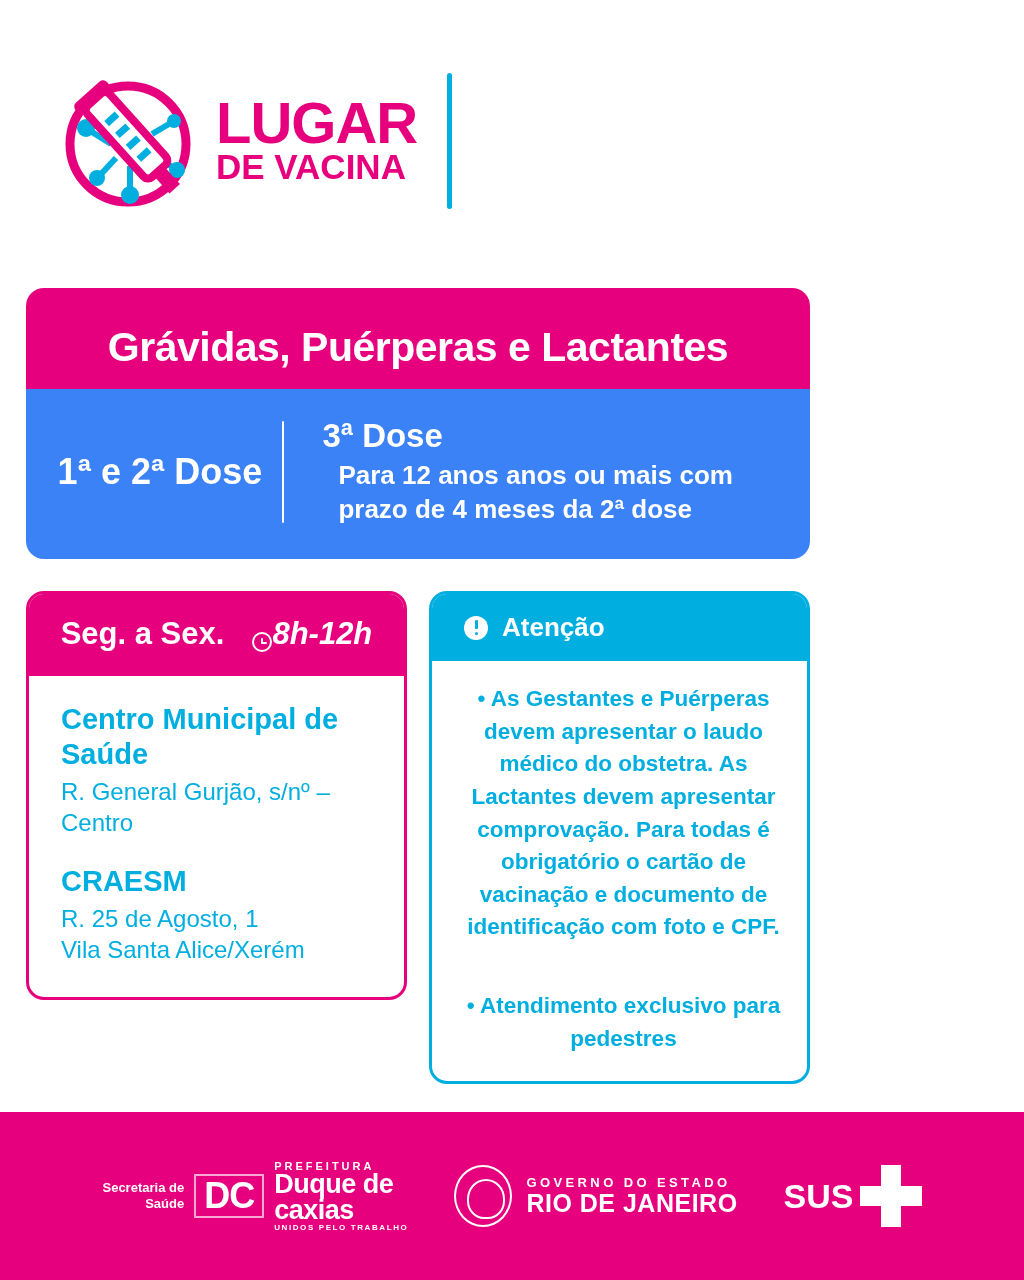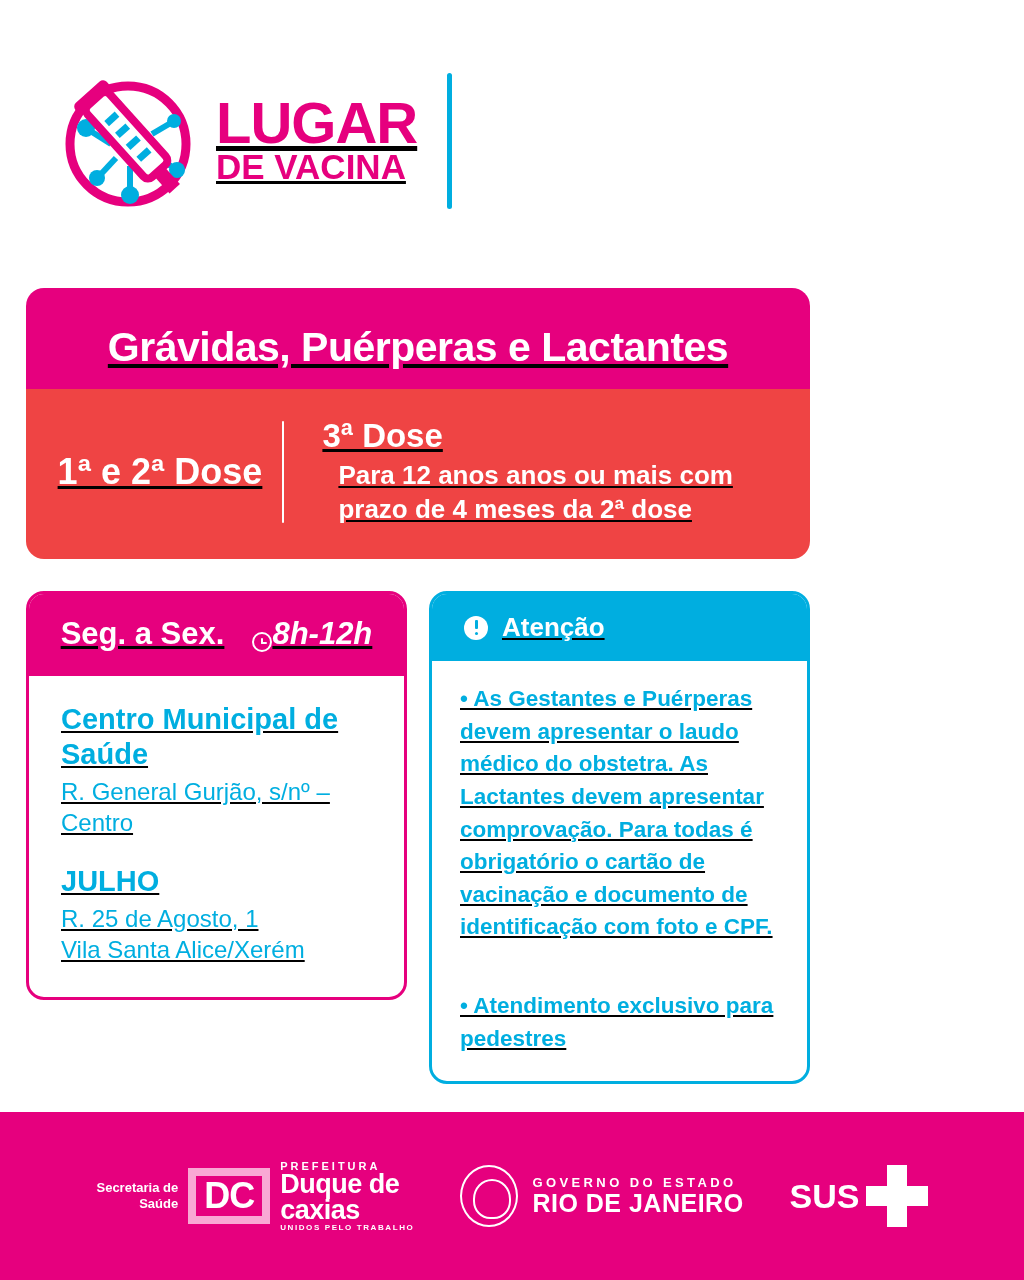--- a/index.html
+++ b/index.html
@@ -10,21 +10,20 @@
     background: #ffffff;
     font-family: "Liberation Sans", sans-serif;
     overflow: hidden;
   }
 
   .poster {
     position: relative;
     width: 836px;
     height: 1280px;
     background: #ffffff;
-    text-decoration: underline;
   }
 
   
   .header {
     display: flex;
     align-items: center;
     padding: 52px 0 0 56px;
     height: 230px;
   }
 
@@ -100,21 +99,21 @@
     background: #E6007E;
     color: #ffffff;
     font-size: 41px;
     font-weight: bold;
     text-align: center;
     padding: 36px 10px 18px 10px;
     letter-spacing: -0.5px;
   }
 
   .card-doses {
-    background: #ef4444;
+    background: #3b82f6;
     display: flex;
     align-items: center;
     padding: 26px 20px 30px 20px;
     min-height: 170px;
   }
 
   .dose-left {
     width: 384px;
     text-align: center;
     color: #ffffff;
@@ -248,21 +247,21 @@
   }
   .warn-ico::after {
     content: "";
     position: absolute;
     left: 10.5px; top: 16px;
     width: 3px; height: 3px;
     background: #00AEE0;
     border-radius: 50%;
   }
 
-  .att-body { padding: 22px 20px 26px 28px; }
+  .att-body { padding: 22px 20px 26px 28px; text-align: center; }
   .att-p {
     color: #00AEE0;
     font-size: 22.5px;
     font-weight: bold;
     line-height: 1.45;
   }
   .att-p2 { margin-top: 46px; }
 
   
   .more-info {
@@ -292,21 +291,21 @@
 
   .sec-saude {
     font-size: 13px;
     font-weight: bold;
     line-height: 1.2;
     text-align: right;
     margin-right: 10px;
   }
 
   .dc-box {
-    border: 8px solid #f9a8d4;
+    border: 2px solid #f9a8d4;
     padding: 2px 8px;
     font-size: 36px;
     font-weight: bold;
     letter-spacing: -1px;
     line-height: 1;
     margin-right: 10px;
   }
 
   .dc-text .pref {
     font-size: 11px;
@@ -443,21 +442,21 @@
           <span>8h-12h</span>
         </span>
       </div>
       <div class="loc-body">
         <div>
           <div class="loc-name">Centro Municipal de Saúde</div>
           <div class="loc-addr">R. General Gurjão, s/nº – Centro</div>
         </div>
         <div class="loc-gap"></div>
         <div>
-          <div class="loc-name">JULHO</div>
+          <div class="loc-name">CRAESM</div>
           <div class="loc-addr" style="white-space: pre-line;">R. 25 de Agosto, 1
 Vila Santa Alice/Xerém</div>
         </div>
       </div>
     </div>
 
     <div class="att-card">
       <div class="att-head">
         <span class="warn-ico"></span>
         <span>Atenção</span>

